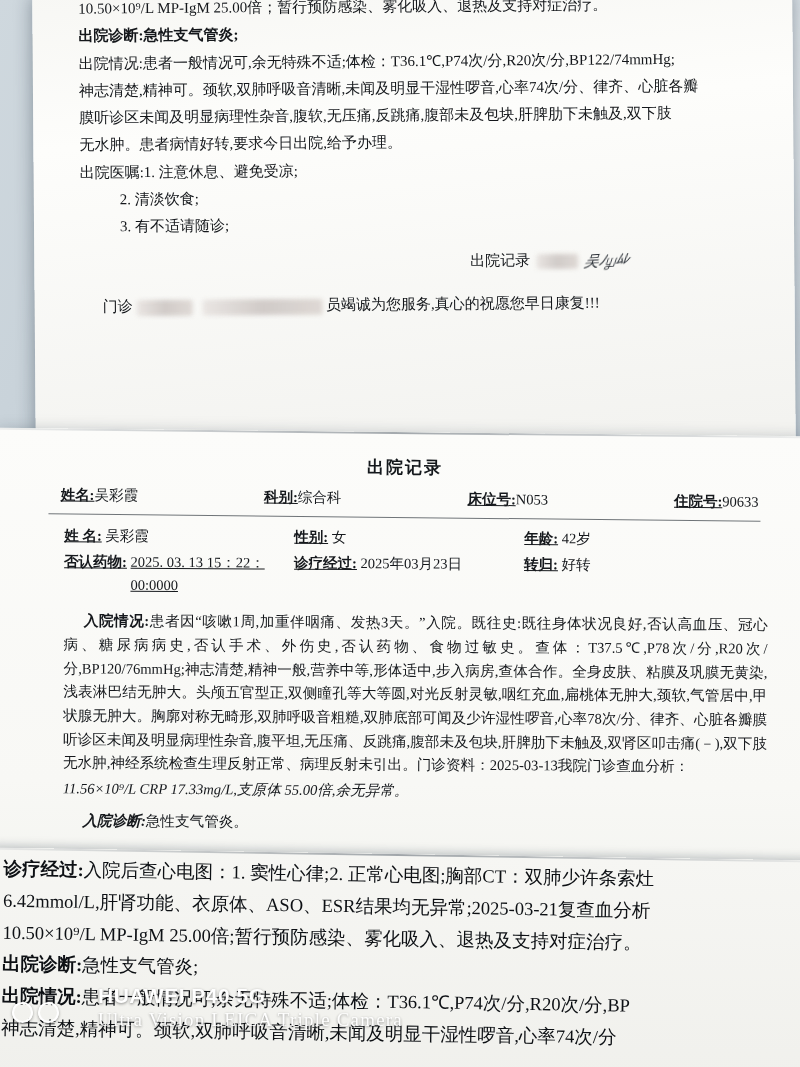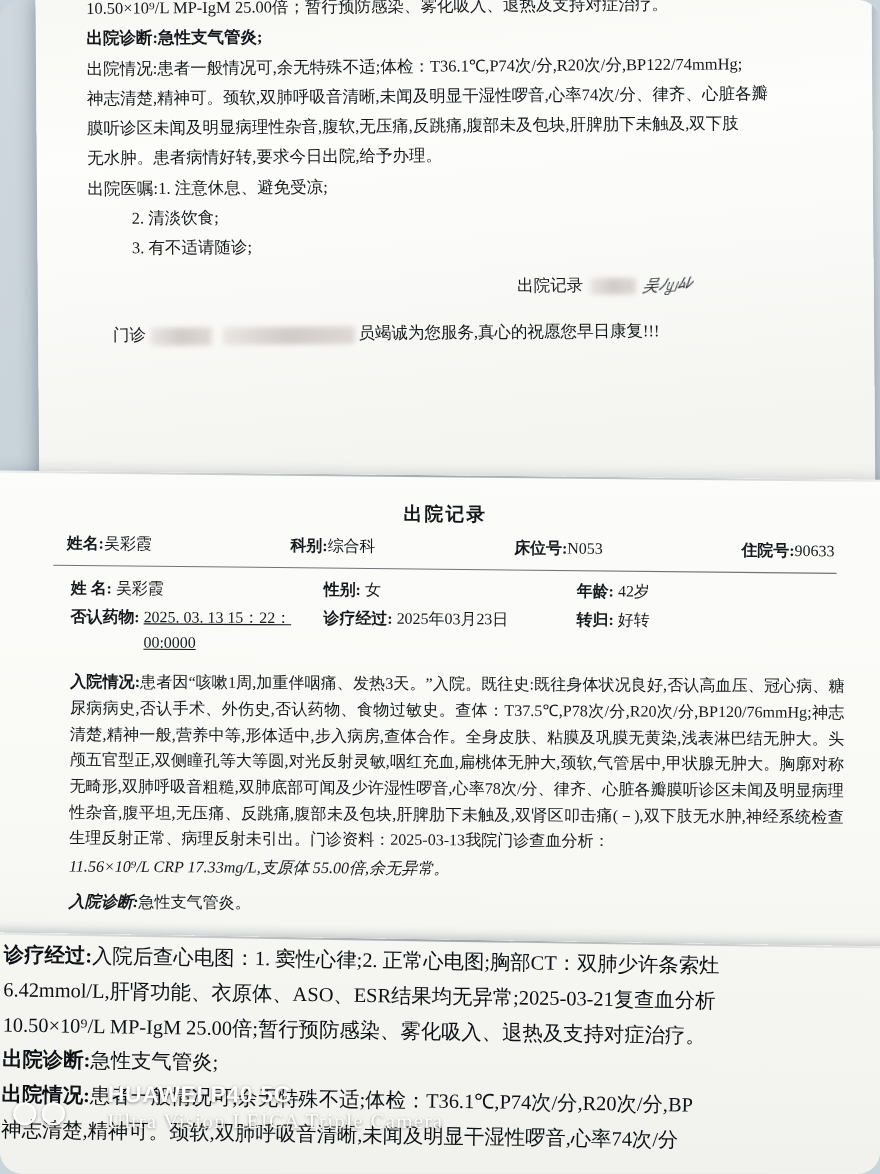--- a/index.html
+++ b/index.html
@@ -11,21 +11,20 @@
     height: 1067px;
     background: #c9d4dc;
     font-family: "Liberation Serif", serif;
     overflow: hidden;
     position: relative;
   }
   #stage {
     position: absolute;
     inset: 0;
     overflow: hidden;
-    border-radius: 20px;
   }
   
   .bg-cloth {
     position: absolute;
     inset: 0;
     background:
       linear-gradient(115deg, #cfd8de 0%, #c3ced6 30%, #b9c6d0 55%, #cfd9e0 80%, #dbe3e8 100%);
   }
   .bg-cloth::after {
     content: "";
@@ -123,30 +122,30 @@
     margin: 4px 26px 6px 26px;
   }
 
   .row {
     display: flex;
     font-size: 14.5px;
     color: #16191d;
     line-height: 1.55;
   }
   .row .cell { white-space: nowrap; }
-  .lbl { font-weight: bold; }
+  .lbl { font-weight: bold; text-decoration: underline; }
 
   p.para {
     margin: 0 0 2px 0;
     font-size: 14.6px;
     line-height: 1.62;
     color: #15181c;
     text-align: justify;
   }
-  .kw { font-weight: bold; }
+  .kw { font-weight: bold; margin-left: 20px; }
 
   
   #sheet-main .body-text { transform: rotate(-0.25deg); transform-origin: left top; }
 
   
   #sheet-bottom p {
     margin: 0 0 4px 0;
     font-size: 18.5px;
     line-height: 1.5;
     color: #0d1014;

